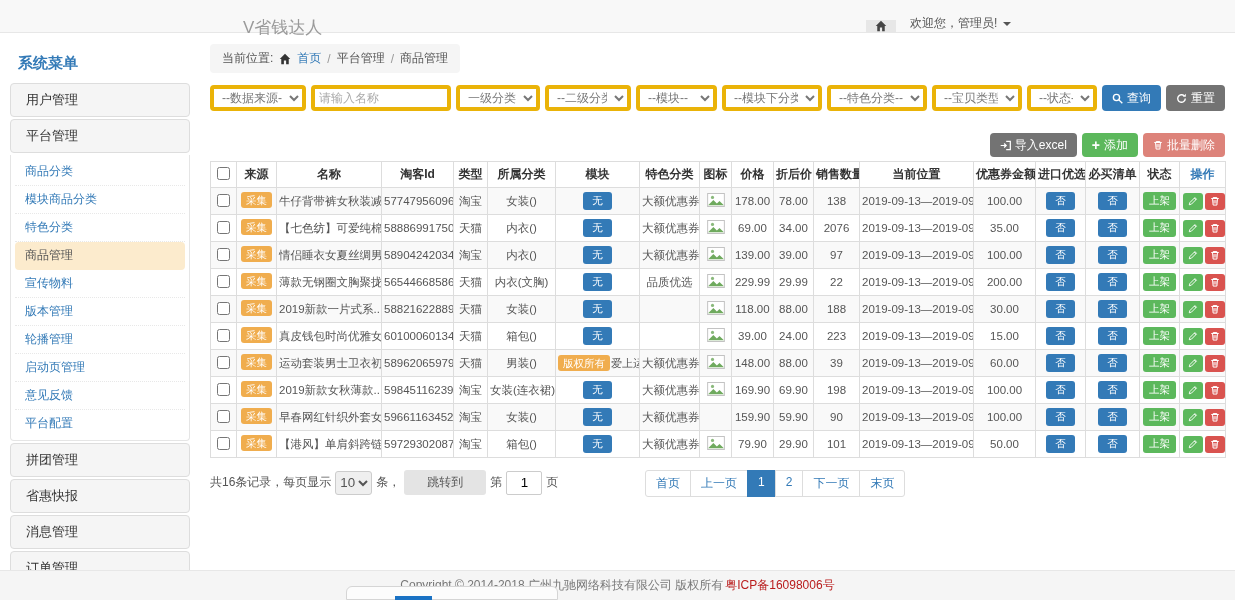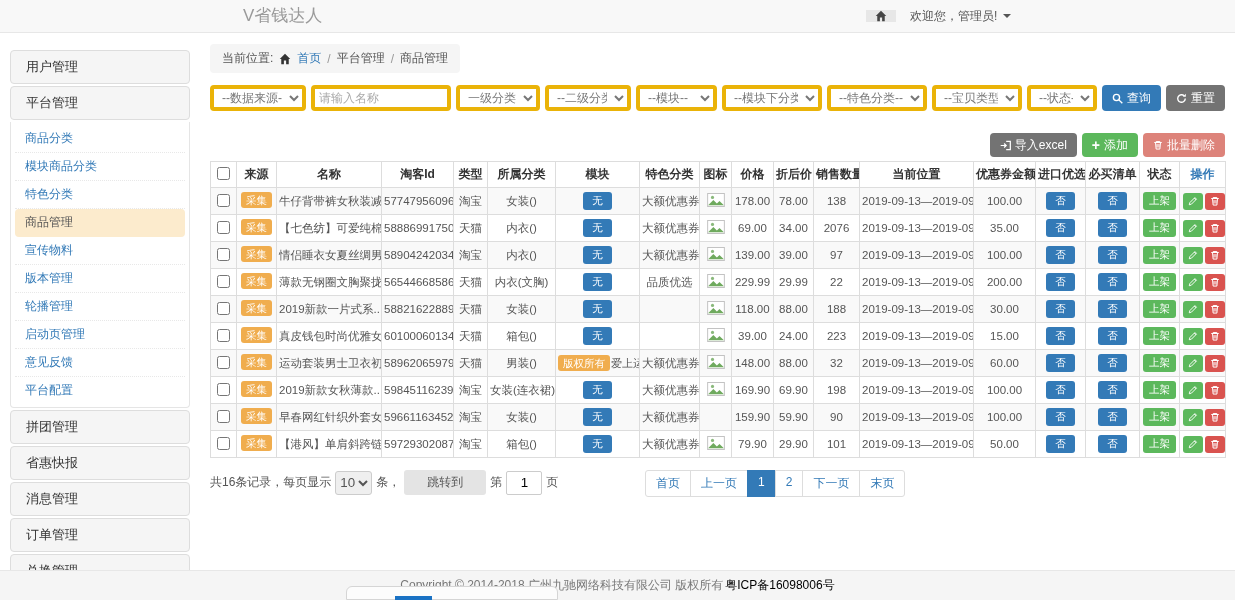--- a/index.html
+++ b/index.html
@@ -5,22 +5,22 @@
   * { margin:0; padding:0; box-sizing:border-box; }
   html,body { width:1235px; height:600px; }
   body {
     position:relative; overflow:hidden; background:#fff;
     font-family:"Liberation Sans","DejaVu Sans",sans-serif;
     font-size:12px; color:#555;
   }
   
   .topbar { position:absolute; top:0; left:0; width:100%; height:33px;
     background:#f8f8f8; border-bottom:1px solid #e7e7e7; z-index:4; }
-  .brand { position:absolute; left:243px; top:0; line-height:32px; font-size:17px; color:#9a9a9a; }
-  .top-right { position:absolute; left:866px; top:0; height:32px; display:flex; align-items:center; }
+  .brand { position:absolute; left:243px; top:12px; line-height:32px; font-size:17px; color:#9a9a9a; }
+  .top-right { position:absolute; left:866px; top:0; height:32px; display:flex; align-items:flex-end; }
   .home-box { width:30px; background:#e7e7e7; display:flex; align-items:center; justify-content:center; color:#444; cursor:pointer; }
   .welcome { display:flex; align-items:center; gap:6px; padding:0 14px; color:#555; cursor:pointer; }
   .caret { width:0; height:0; border-left:4px solid transparent; border-right:4px solid transparent; border-top:4px solid #555; }
   
   .sidebar { position:absolute; left:10px; top:50px; width:180px; z-index:1; }
   .side-title { color:#337ab7; font-size:15px; font-weight:bold; padding:4px 8px 10px; }
   .side-section { background:#f5f5f5; border:1px solid #ddd; border-radius:4px;
     padding:7px 15px; font-size:13px; color:#333; margin-bottom:2px; cursor:pointer; }
   .side-body { background:#fff; border:1px solid #e5e5e5; border-top:none;
     border-radius:0 0 4px 4px; padding:3px 4px; margin-bottom:2px; }
@@ -75,21 +75,21 @@
   .pager { position:absolute; left:435px; top:0; display:flex; }
   .page-btn { border:1px solid #ddd; padding:4px 10px; color:#337ab7; margin-left:-1px;
     cursor:pointer; background:#fff; font-size:12px; }
   .page-btn:first-child { border-radius:3px 0 0 3px; margin-left:0; }
   .page-btn:last-child { border-radius:0 3px 3px 0; }
   .page-btn.active { background:#337ab7; border-color:#337ab7; color:#fff; }
   
   .footer { position:absolute; left:0; top:570px; width:100%; height:30px; background:#f5f5f5;
     border-top:1px solid #e7e7e7; display:flex; align-items:center; justify-content:center;
     gap:2px; color:#777; z-index:5; }
-  .footer .icp { color:#000000; text-decoration:none; cursor:pointer;text-align:center; }
+  .footer .icp { color:#b91c1c; text-decoration:none; cursor:pointer;text-align:center; }
   .artifact-box { position:absolute; left:346px; top:586px; width:212px; height:14px;
     background:#fcfcfc; border:1px solid #d5d5d5; border-radius:6px 6px 0 0; z-index:6; }
   .artifact-bar { position:absolute; left:395px; top:596px; width:37px; height:4px;
     background:#1a72c4; z-index:7; }
 </style>
 </head>
 <body>
 
 <header class="topbar">
   <div class="brand">V省钱达人</div>
@@ -102,20 +102,21 @@
         </span>
     </div>
     <div class="welcome">
       <span>欢迎您，管理员!</span>
       <span class="caret"></span>
     </div>
   </div>
 </header>
 
 <aside class="sidebar">
+  <div class="side-title">系统菜单</div>
   <nav id="side-items">
       <div class="side-section">用户管理</div>
       <div class="side-section">平台管理</div>
       <div class="side-body">
         <div class="side-link">商品分类</div>
         <div class="side-link">模块商品分类</div>
         <div class="side-link">特色分类</div>
         <div class="side-link active">商品管理</div>
         <div class="side-link">宣传物料</div>
         <div class="side-link">版本管理</div>
@@ -476,21 +477,21 @@
           <td>大额优惠券</td>
           <td><span class="ic">
               <svg class="thumb" width="18" height="14" viewBox="0 0 20 16">
                 <rect x="0.5" y="0.5" width="19" height="15" fill="#fff" stroke="#bbb"></rect>
                 <circle cx="6" cy="5" r="1.8" fill="#8ab97c"></circle>
                 <path d="M1 14 L7 8 L11 12 L14 9 L19 14 Z" fill="#6faa5e"></path>
               </svg>
             </span></td>
           <td>148.00</td>
           <td>88.00</td>
-          <td>32</td>
+          <td>39</td>
           <td>2019-09-13—2019-09-15</td>
           <td>60.00</td>
           <td><span class="badge-blue">否</span></td>
           <td><span class="badge-blue">否</span></td>
           <td><span class="badge-green">上架</span></td>
           <td><span class="btn-mini edit">
               <span class="ic">
                 <svg width="10" height="10" viewBox="0 0 16 16">
                   <path d="M2 14 L3 10.5 L11 2.5 L13.5 5 L5.5 13 Z M10 3.5 L12.5 6" stroke="currentColor" stroke-width="1.5" fill="none"></path>
                 </svg>

